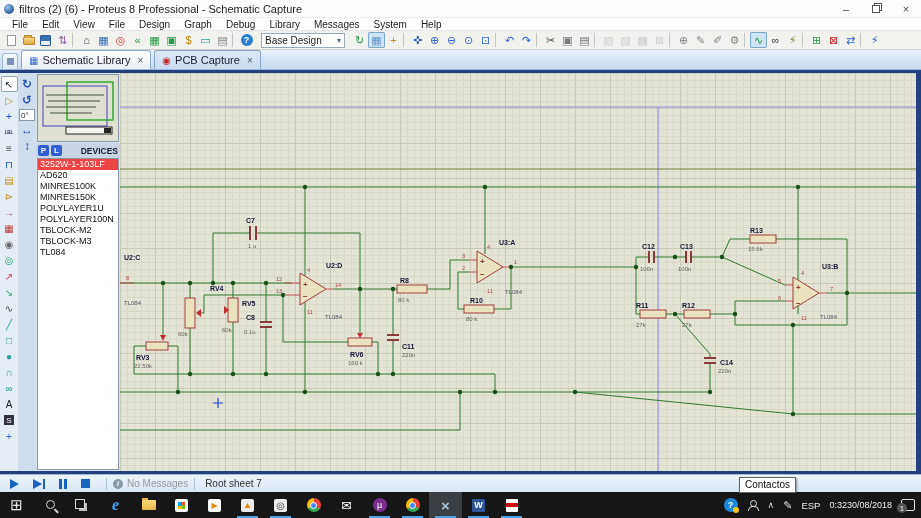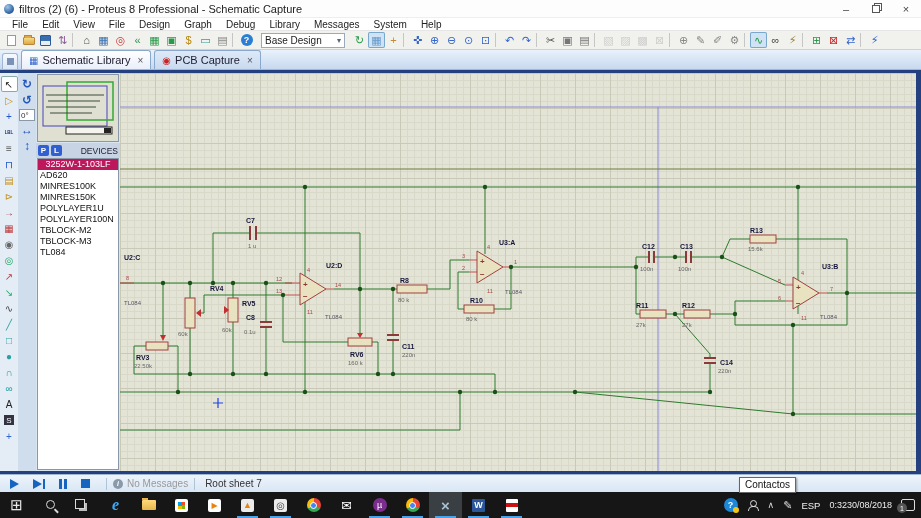--- a/index.html
+++ b/index.html
@@ -47,24 +47,24 @@
   .tool .g{display:inline-flex;align-items:center;justify-content:center;}
   .tool.tiny .g{font-size:4.5px;font-weight:bold;letter-spacing:0;}
   .tool.sym .g{width:10px;height:10px;background:#334;color:#fff;font-size:8px;display:flex;align-items:center;justify-content:center;}
   .rotcol{width:18px;background:#cfdded;display:flex;flex-direction:column;align-items:center;padding-top:4px;gap:2px;}
   .rot{width:16px;height:14px;display:flex;align-items:center;justify-content:center;color:#2255bb;font-size:12px;font-weight:bold;}
   .angle{width:16px;height:12px;font-size:8px;border:1px solid #8899aa;background:#fff;text-align:left;padding-left:1px;color:#333;}
   .sidepanel{width:84px;display:flex;flex-direction:column;background:#d8e4f0;}
   .overview{height:68px;background:#e0e0d2;border:1px solid #8a97a8;margin:1px;}
   .dev-header{height:15px;display:flex;align-items:center;gap:2px;padding:0 2px;background:#c8d4e4;}
   .pl{width:11px;height:11px;background:#2f5fd0;color:#fff;font-size:8px;font-weight:bold;display:flex;align-items:center;justify-content:center;border-radius:2px;}
-  .dev-title{margin-left:auto;font-size:8.5px;font-weight:normal;color:#223;}
+  .dev-title{margin-left:auto;font-size:8.5px;font-weight:bold;color:#223;}
   .dev-list{flex:1;background:#fff;border:1px solid #8a97a8;margin:0 1px 1px 1px;overflow:hidden;}
   .dev-item{font-size:9px;color:#111;padding:0 2px;line-height:11px;white-space:nowrap;}
-  .dev-item.selected{background:#be185d;color:#fff;text-align:center;}
+  .dev-item.selected{background:#ef4444;color:#fff;}
   
   .canvas{flex:1;position:relative;overflow:hidden;background-color:#e4e4d6;
     background-image:
       linear-gradient(#c9c9b8 1px,transparent 1px),linear-gradient(90deg,#c9c9b8 1px,transparent 1px),
       linear-gradient(#d9d9ca 1px,transparent 1px),linear-gradient(90deg,#d9d9ca 1px,transparent 1px);
     background-size:35px 35px,35px 35px,7px 7px,7px 7px;}
   .canvas svg{position:absolute;left:0;top:0;}
   .wire{stroke:#2d7a2d;stroke-width:1;fill:none;}
   .wire2{stroke:#6b7d3a;stroke-width:1;fill:none;}
   .pinw{stroke:#c05050;stroke-width:1;fill:none;}

